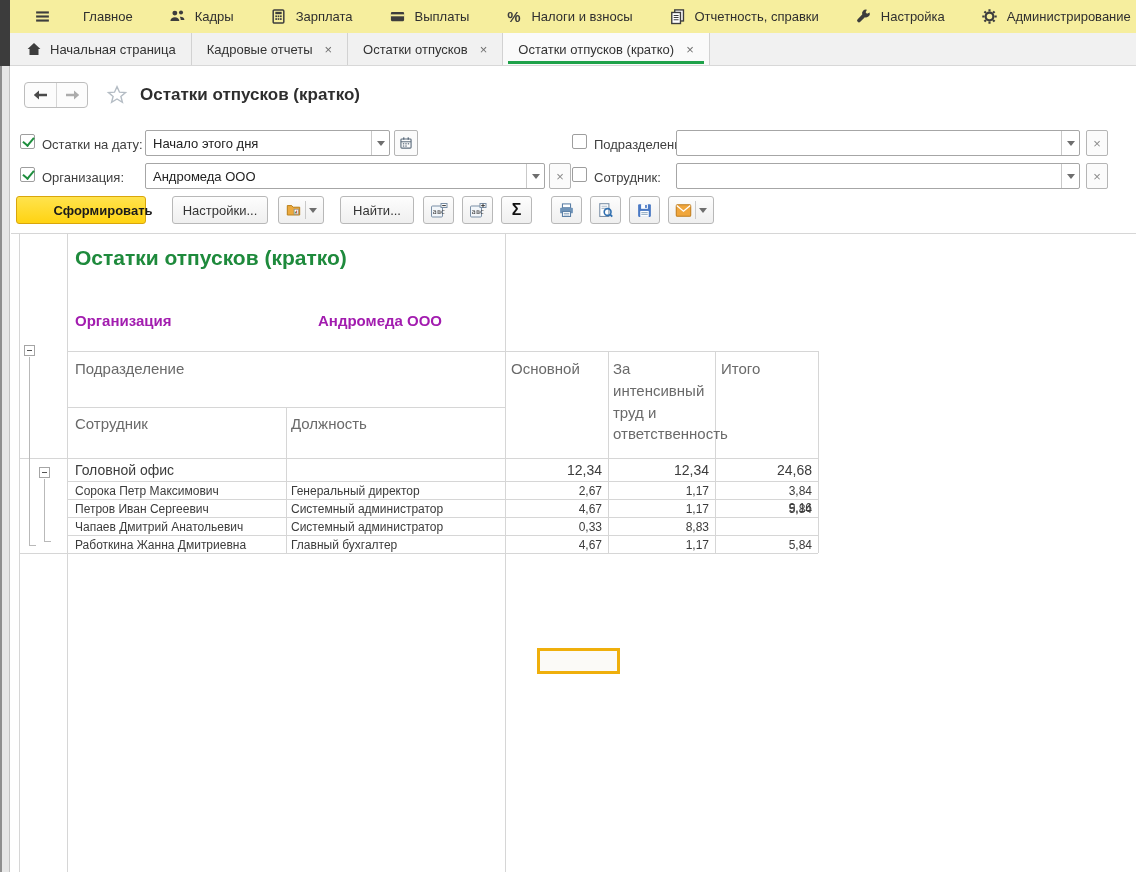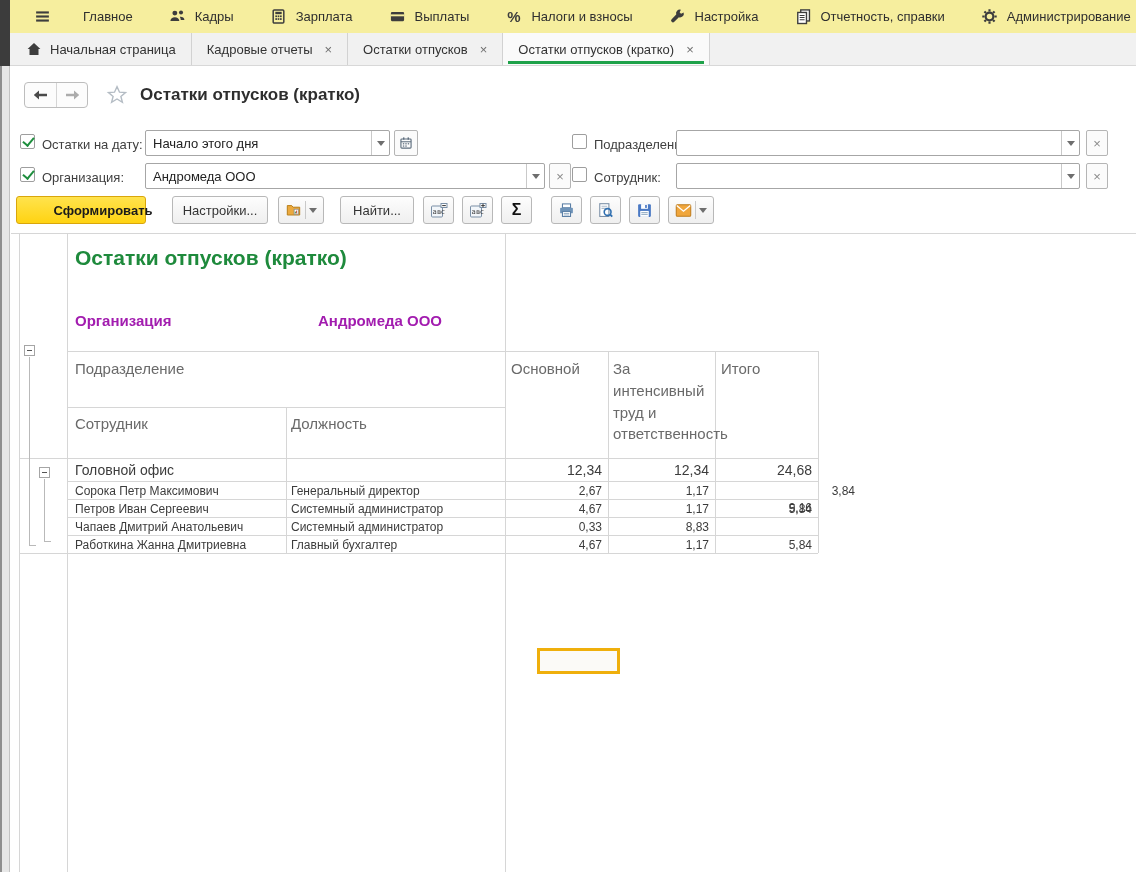--- a/index.html
+++ b/index.html
@@ -121,36 +121,36 @@
       </span>
       <span>Выплаты</span>
     </div>
     <div class="menu-item">
       <span class="mi-icon percent-glyph">%</span>
       <span>Налоги и взносы</span>
     </div>
     <div class="menu-item">
       <span class="mi-icon">
         <svg width="17" height="17" viewBox="0 0 16 16">
-            <path d="M13.8 4.2l-2.5 1.2-1.3-1.3 1.2-2.5a3.6 3.6 0 0 0-4.4 4.6L2.5 10.5a1.75 1.75 0 1 0 2.5 2.5l4.3-4.3a3.6 3.6 0 0 0 4.5-4.5z" fill="#3D3D3D"></path>
-          </svg>
-      </span>
-      <span>Настройка</span>
-    </div>
-    <div class="menu-item">
-      <span class="mi-icon">
-        <svg width="17" height="17" viewBox="0 0 16 16">
             <rect x="5.4" y="1.8" width="8.2" height="10.4" fill="#fff" stroke="#3D3D3D" stroke-width="1.3"></rect>
             <rect x="2.6" y="4.2" width="8.2" height="10.4" fill="#fff" stroke="#3D3D3D" stroke-width="1.3"></rect>
             <g stroke="#3D3D3D">
               <path d="M4.4 7h4.6M4.4 9h4.6M4.4 11h4.6"></path>
             </g>
           </svg>
       </span>
       <span>Отчетность, справки</span>
+    </div>
+    <div class="menu-item">
+      <span class="mi-icon">
+        <svg width="17" height="17" viewBox="0 0 16 16">
+            <path d="M13.8 4.2l-2.5 1.2-1.3-1.3 1.2-2.5a3.6 3.6 0 0 0-4.4 4.6L2.5 10.5a1.75 1.75 0 1 0 2.5 2.5l4.3-4.3a3.6 3.6 0 0 0 4.5-4.5z" fill="#3D3D3D"></path>
+          </svg>
+      </span>
+      <span>Настройка</span>
     </div>
     <div class="menu-item">
       <span class="mi-icon">
         <svg width="17" height="17" viewBox="0 0 16 16">
             <g stroke="#3D3D3D" stroke-width="2" fill="none">
               <circle cx="8" cy="8" r="3.6"></circle>
               <path d="M8 1.2v2.2M8 12.6v2.2M1.2 8h2.2M12.6 8h2.2M3.2 3.2l1.6 1.6M11.2 11.2l1.6 1.6M12.8 3.2l-1.6 1.6M4.8 11.2l-1.6 1.6"></path>
             </g>
             <circle cx="8" cy="8" r="1.6" fill="#F6EE9E"></circle>
           </svg>
@@ -366,21 +366,21 @@
 
   <div class="r-cell-lg" style="left:75px; top:462px;">Головной офис</div>
   <div class="r-cell-lg num" style="left:505px; top:462px; width:97px;">12,34</div>
   <div class="r-cell-lg num" style="left:608px; top:462px; width:101px;">12,34</div>
   <div class="r-cell-lg num" style="left:715px; top:462px; width:97px;">24,68</div>
 
   <div class="r-cell" style="left:75px; top:484px;">Сорока Петр Максимович</div>
   <div class="r-cell" style="left:291px; top:484px;">Генеральный директор</div>
   <div class="r-cell num" style="left:505px; top:484px; width:97px;">2,67</div>
   <div class="r-cell num" style="left:608px; top:484px; width:101px;">1,17</div>
-  <div class="r-cell num" style="left:758px; top:484px; width:97px;padding-left:20px;">3,84</div>
+  <div class="r-cell num" style="left:715px; top:484px; width:97px;padding-left:20px;">3,84</div>
 
   <div class="r-cell" style="left:75px; top:502px;">Петров Иван Сергеевич</div>
   <div class="r-cell" style="left:291px; top:502px;">Системный администратор</div>
   <div class="r-cell num" style="left:505px; top:502px; width:97px;">4,67</div>
   <div class="r-cell num" style="left:608px; top:502px; width:101px;">1,17</div>
   <div class="r-cell num" style="left:715px; top:502px; width:97px;">5,84</div>
 
   <div class="r-cell" style="left:75px; top:520px;">Чапаев Дмитрий Анатольевич</div>
   <div class="r-cell" style="left:291px; top:520px;">Системный администратор</div>
   <div class="r-cell num" style="left:505px; top:520px; width:97px;">0,33</div>

